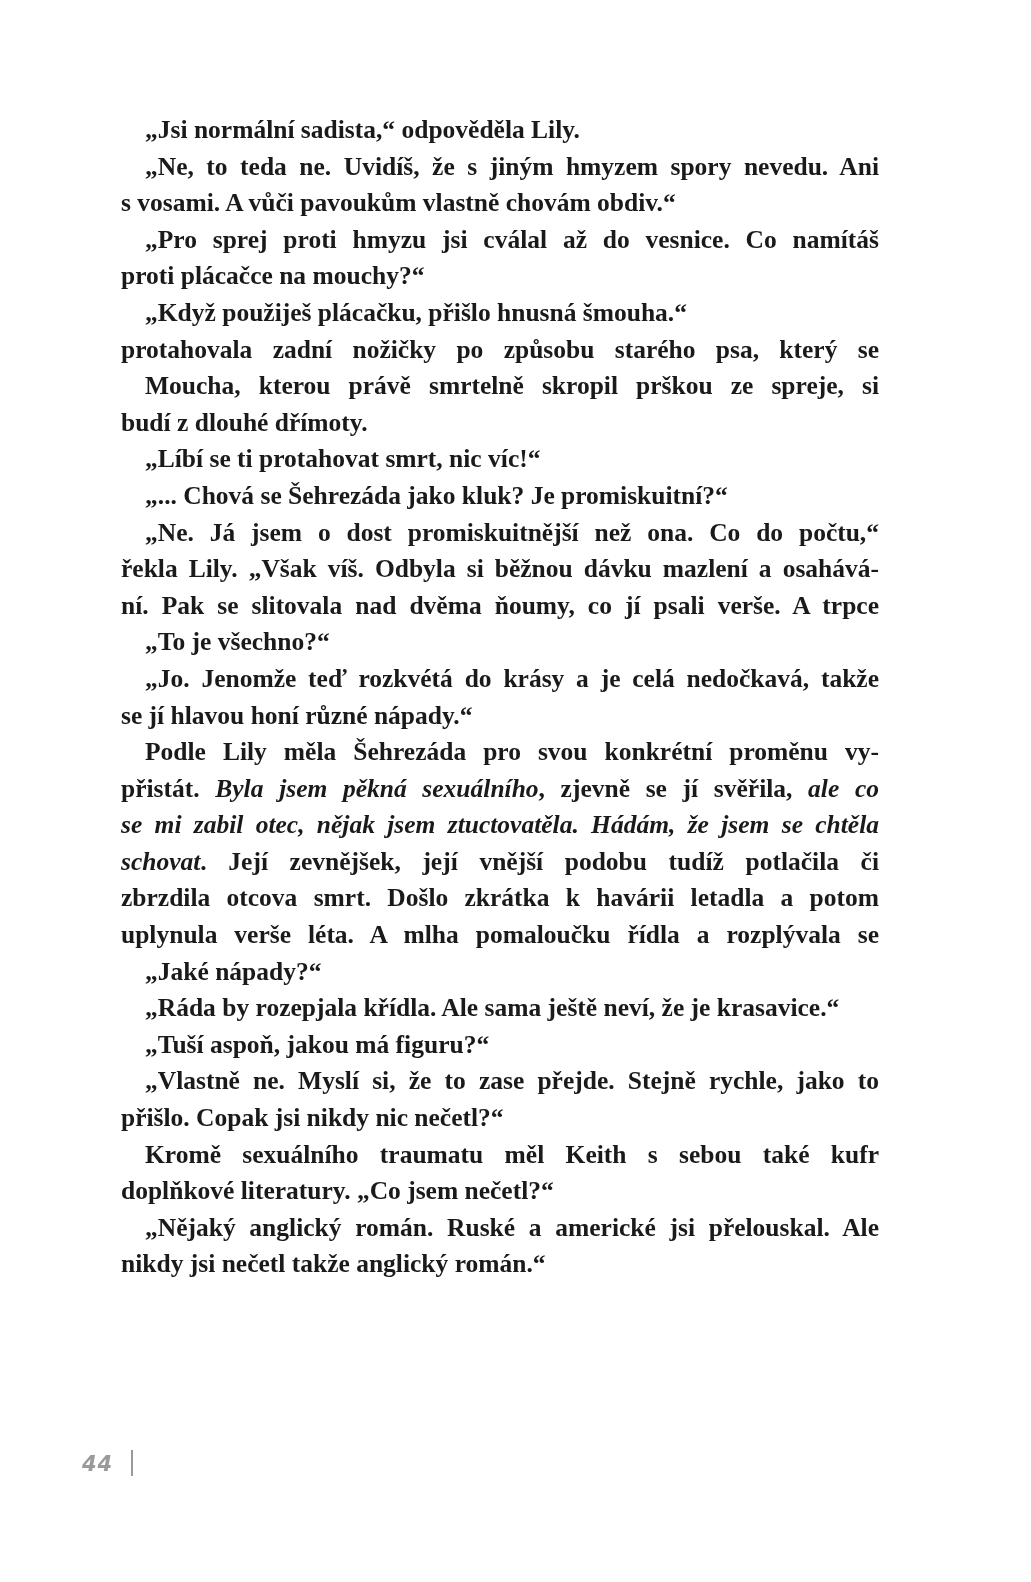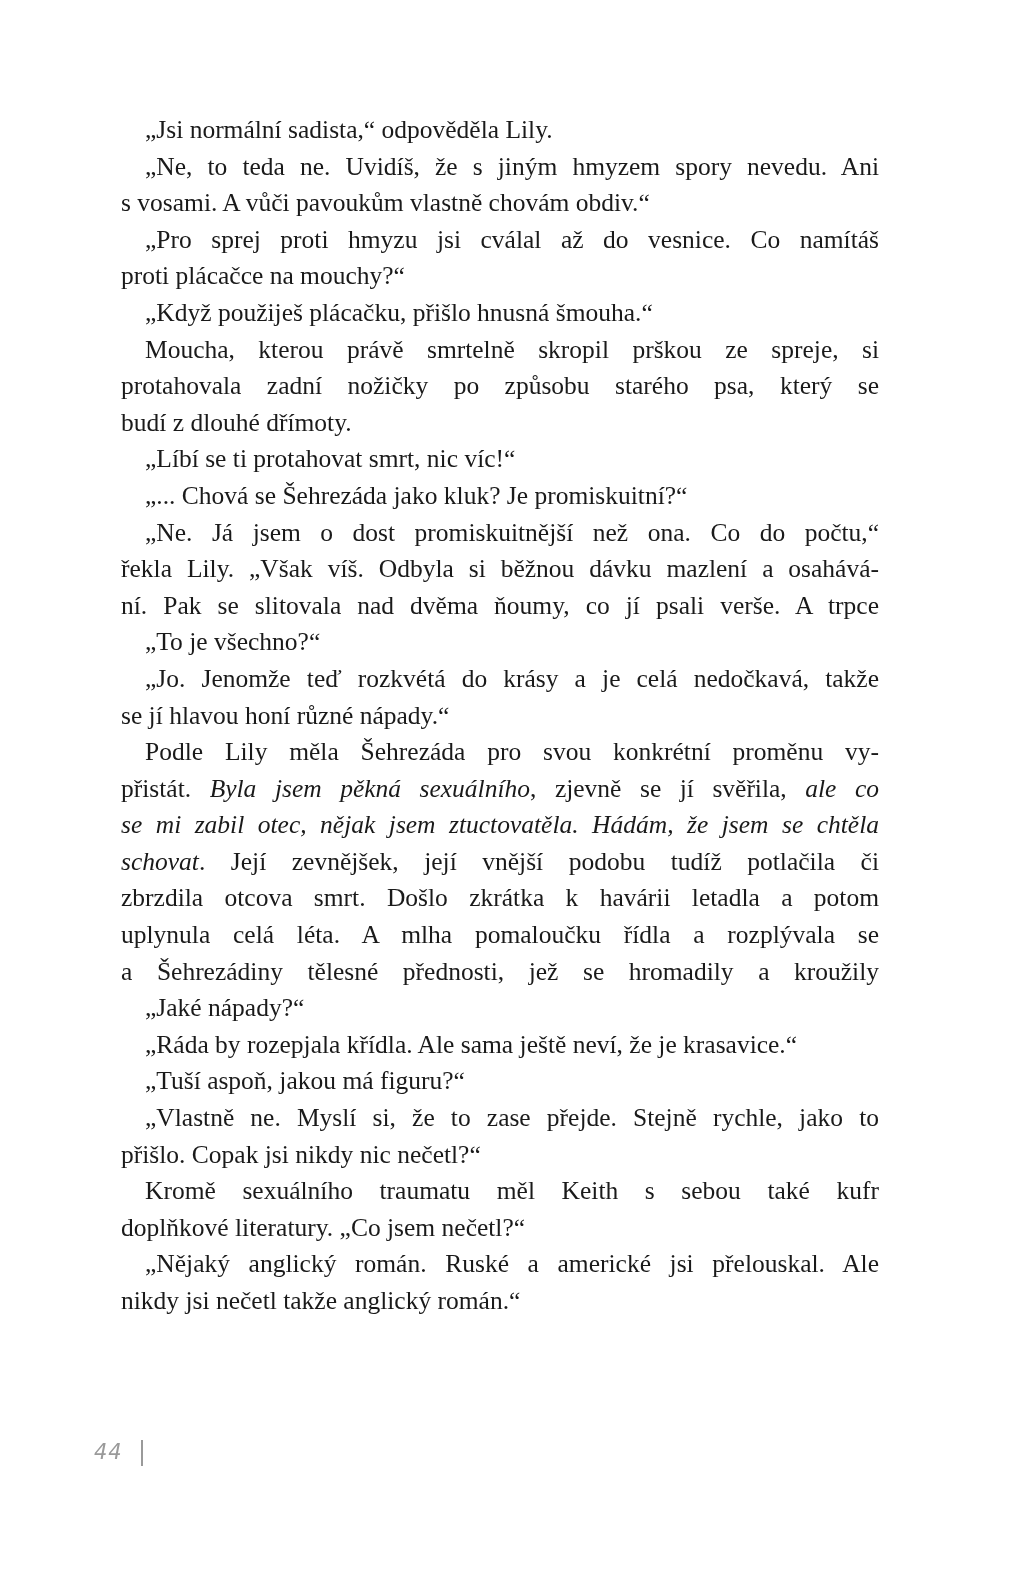--- a/index.html
+++ b/index.html
@@ -1,60 +1,59 @@
 <!DOCTYPE html>
 <html><head>
 <meta charset="utf-8">
 <style>
   html, body { margin:0; padding:0; background:#ffffff; }
   body { width:1031px; height:1582px; position:relative; overflow:hidden; }
-  .page { position:absolute; left:0; top:0; width:1031px; height:1582px; background:#fff; }
+  .page { position:absolute; left:0; top:0; width:1031px; height:1582px; background:#fff;font-weight:bold; }
   .text {
     position:absolute; left:121px; top:112px; width:758px;
     font-family:"Liberation Serif", "DejaVu Serif", serif;
     font-size:25.5px; line-height:36.6px; color:#1a1a1a;
     text-align:justify; hyphens:manual;
   }
   .line { display:block; white-space:nowrap; height:36.6px; text-align-last:justify; text-align:justify; }
   .line.last { text-align-last:left; }
   .line.indent { padding-left:24px; }
   em { font-style:italic; }
-  .footer { position:absolute; left:82px; top:1440px; height:36px; display:flex; align-items:flex-start; gap:18px;margin-left:12px; }
+  .footer { position:absolute; left:82px; top:1440px; height:36px; display:flex; align-items:flex-end; gap:18px; }
   .pagenum { font-family:"DejaVu Sans", sans-serif; font-size:21px; color:#9a9a9a; letter-spacing:1px; font-style:oblique; }
   .bar { width:2px; height:26px; background:#9a9a9a; }
 </style>
 </head>
 <body>
 
 <div class="page">
   <div class="text" id="body-text">
       <span class="line indent last"><span>„Jsi normální sadista,“ odpověděla Lily.</span></span>
       <span class="line indent"><span>„Ne, to teda ne. Uvidíš, že s jiným hmyzem spory nevedu. Ani</span></span>
       <span class="line last"><span>s vosami. A vůči pavoukům vlastně chovám obdiv.“</span></span>
       <span class="line indent"><span>„Pro sprej proti hmyzu jsi cválal až do vesnice. Co namítáš</span></span>
       <span class="line last"><span>proti plácačce na mouchy?“</span></span>
       <span class="line indent last"><span>„Když použiješ plácačku, přišlo hnusná šmouha.“</span></span>
+      <span class="line"><span>protahovala zadní nožičky po způsobu starého psa, který se</span></span>
       <span class="line indent"><span>Moucha, kterou právě smrtelně skropil prškou ze spreje, si</span></span>
-      <span class="line"><span>protahovala zadní nožičky po způsobu starého psa, který se</span></span>
       <span class="line last"><span>budí z dlouhé dřímoty.</span></span>
       <span class="line indent last"><span>„Líbí se ti protahovat smrt, nic víc!“</span></span>
       <span class="line indent last"><span>„... Chová se Šehrezáda jako kluk? Je promiskuitní?“</span></span>
       <span class="line indent"><span>„Ne. Já jsem o dost promiskuitnější než ona. Co do počtu,“</span></span>
       <span class="line"><span>řekla Lily. „Však víš. Odbyla si běžnou dávku mazlení a osahává-</span></span>
       <span class="line"><span>ní. Pak se slitovala nad dvěma ňoumy, co jí psali verše. A trpce</span></span>
       <span class="line indent last"><span>„To je všechno?“</span></span>
       <span class="line indent"><span>„Jo. Jenomže teď rozkvétá do krásy a je celá nedočkavá, takže</span></span>
       <span class="line last"><span>se jí hlavou honí různé nápady.“</span></span>
       <span class="line indent"><span>Podle Lily měla Šehrezáda pro svou konkrétní proměnu vy-</span></span>
       <span class="line"><span>přistát. </span><em>Byla jsem pěkná sexuálního</em><span>, zjevně se jí svěřila, </span><em>ale co</em></span>
       <span class="line"><em>se mi zabil otec, nějak jsem ztuctovatěla. Hádám, že jsem se chtěla</em></span>
       <span class="line"><em>schovat</em><span>. Její zevnějšek, její vnější podobu tudíž potlačila či</span></span>
       <span class="line"><span>zbrzdila otcova smrt. Došlo zkrátka k havárii letadla a potom</span></span>
-      <span class="line"><span>uplynula celá léta. A mlha pomaloučku řídla a rozplývala se</span></span>
-      <span class="line"><span>a Šehrezádiny tělesné přednosti, jež se hromadily a kroužily</span></span>
+      <span class="line"><span>uplynula verše léta. A mlha pomaloučku řídla a rozplývala se</span></span>
       <span class="line indent last"><span>„Jaké nápady?“</span></span>
       <span class="line indent last"><span>„Ráda by rozepjala křídla. Ale sama ještě neví, že je krasavice.“</span></span>
       <span class="line indent last"><span>„Tuší aspoň, jakou má figuru?“</span></span>
       <span class="line indent"><span>„Vlastně ne. Myslí si, že to zase přejde. Stejně rychle, jako to</span></span>
       <span class="line last"><span>přišlo. Copak jsi nikdy nic nečetl?“</span></span>
       <span class="line indent"><span>Kromě sexuálního traumatu měl Keith s sebou také kufr</span></span>
       <span class="line last"><span>doplňkové literatury. „Co jsem nečetl?“</span></span>
       <span class="line indent"><span>„Nějaký anglický román. Ruské a americké jsi přelouskal. Ale</span></span>
       <span class="line last"><span>nikdy jsi nečetl takže anglický román.“</span></span>
     </div>

